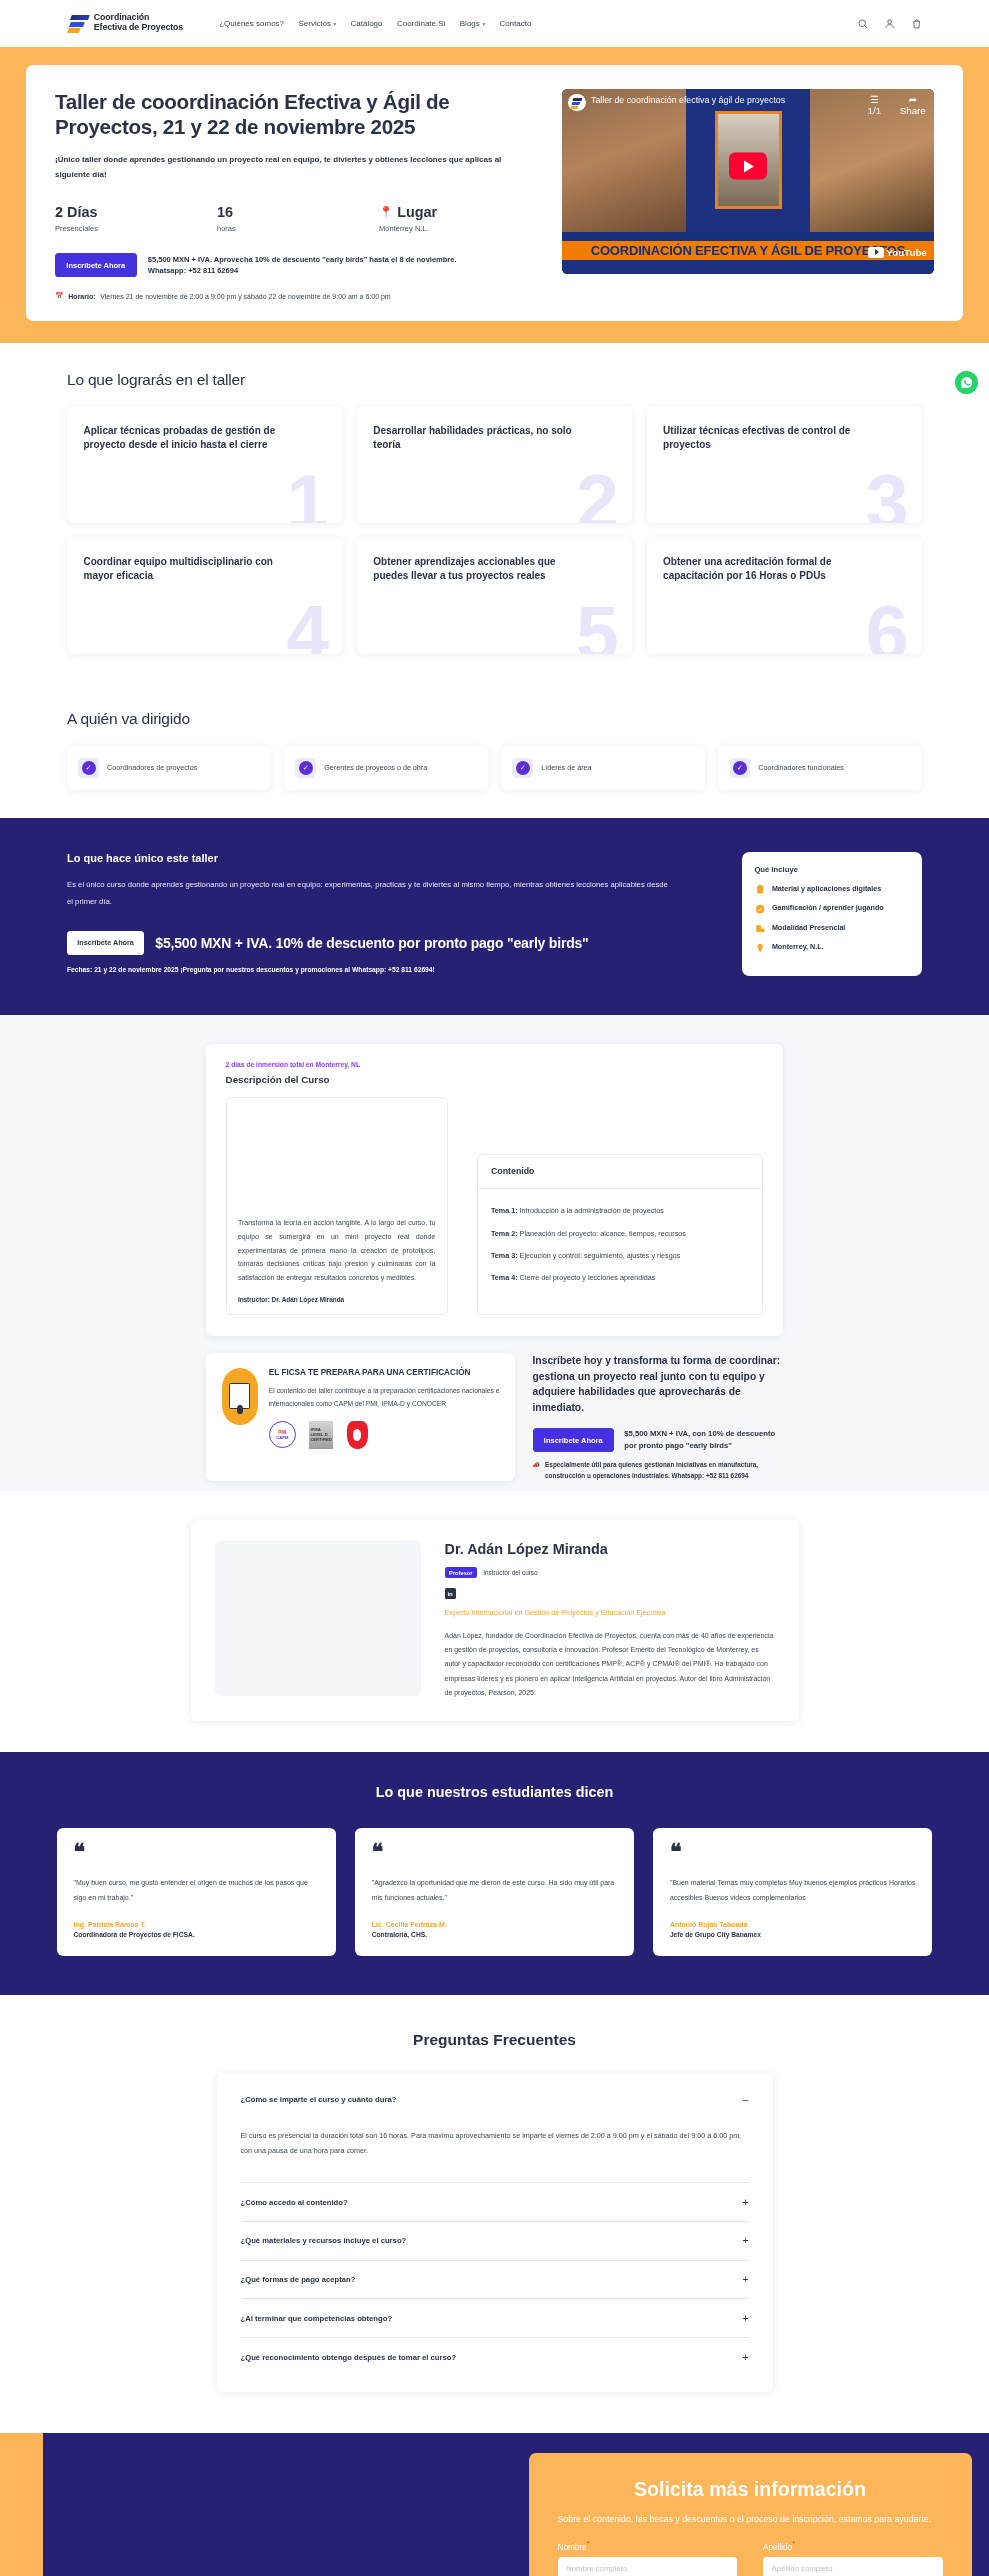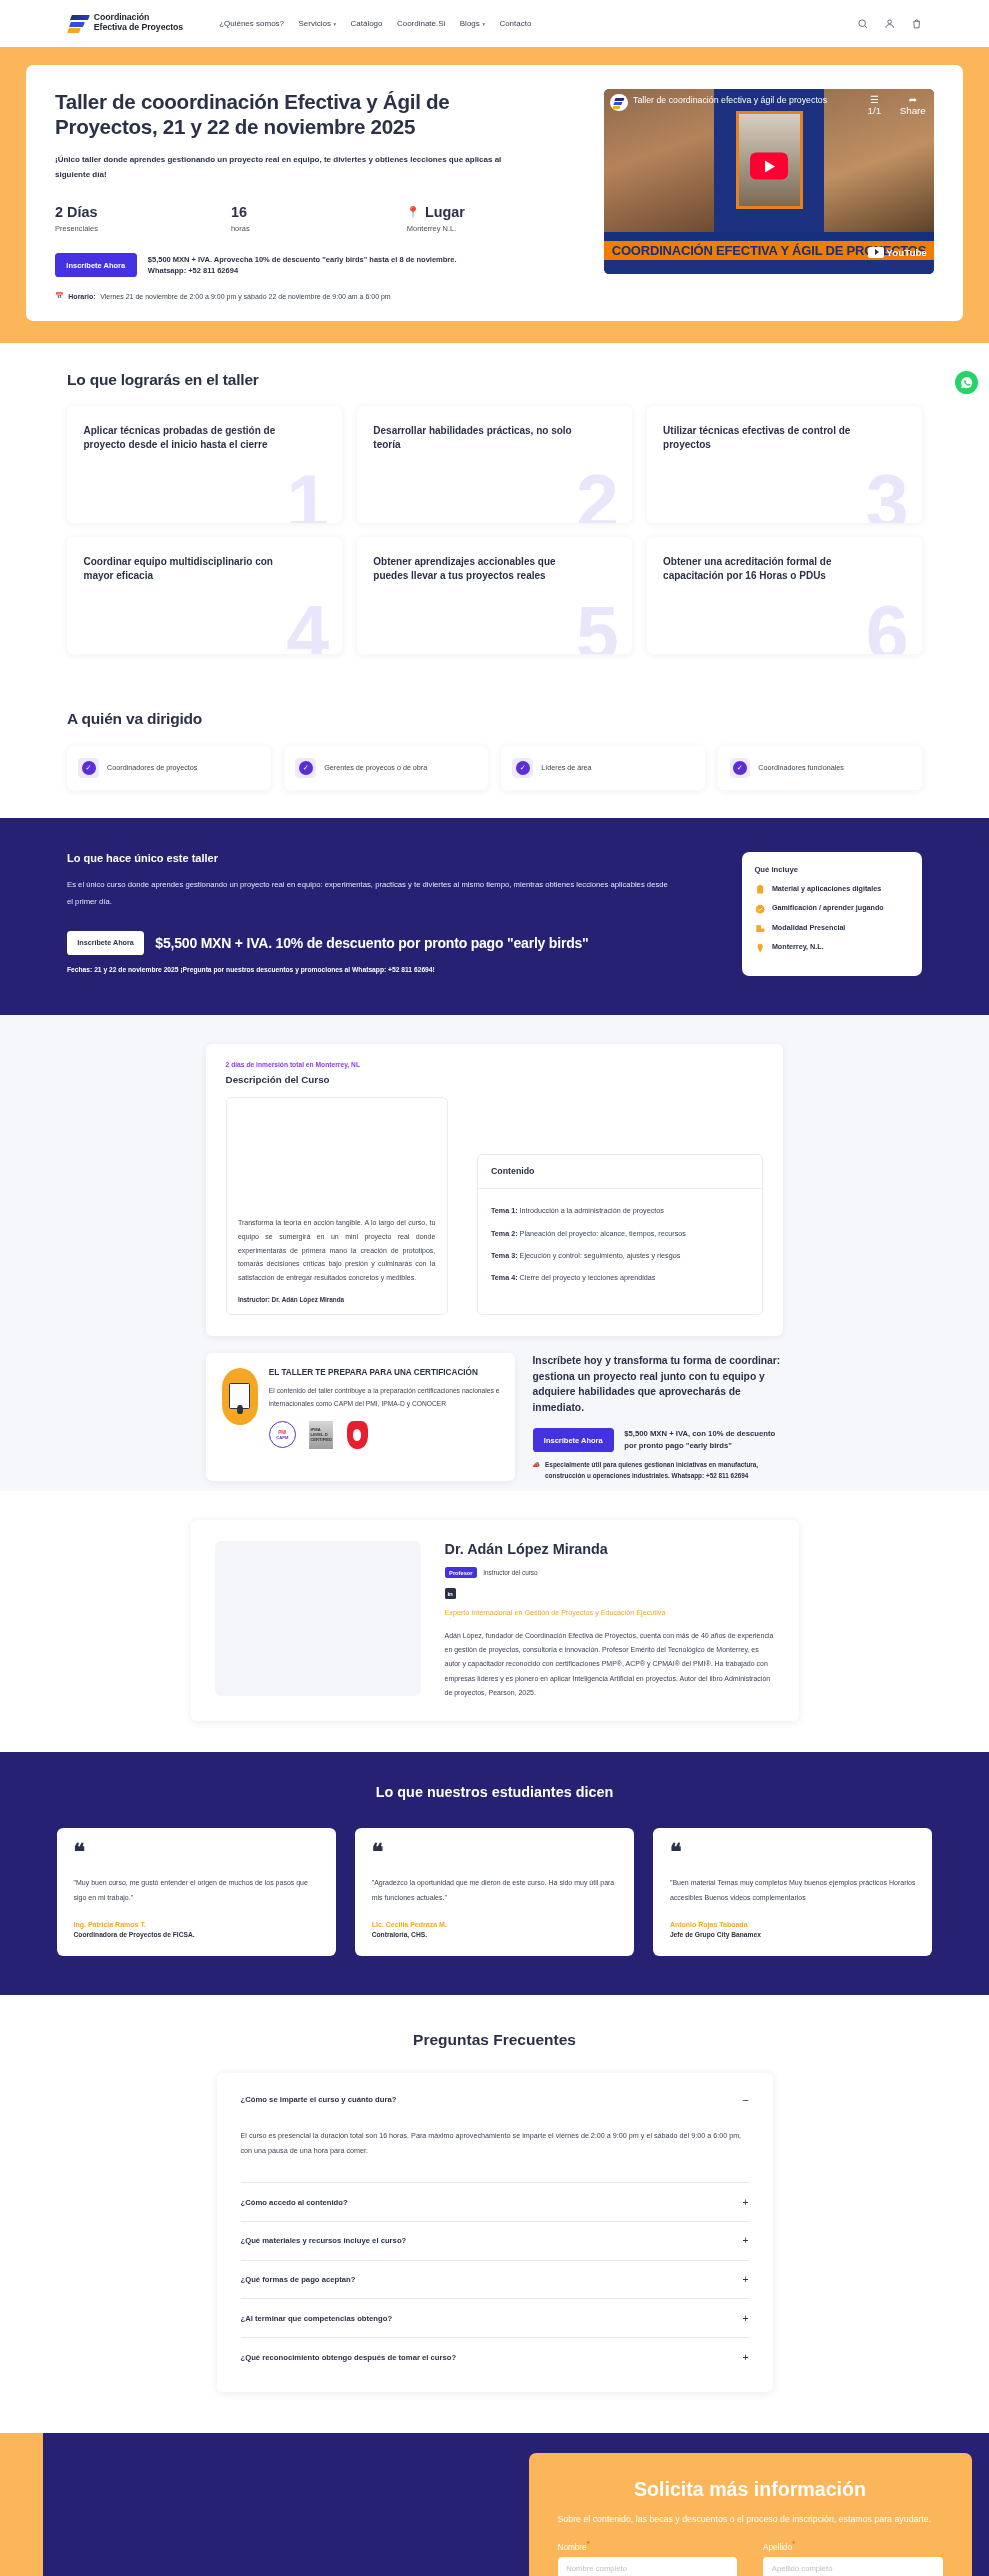--- a/index.html
+++ b/index.html
@@ -57,21 +57,21 @@
     background: #4432e0; color: #fff; border: none; border-radius: 3.6px;
     padding: 7.2px 11.3px; font-size: 7.5px; font-weight: 700; cursor: pointer;
     font-family: inherit; white-space: nowrap;
   }
   .hero-price { font-size: 7.5px; font-weight: 800; line-height: 1.55; color: #2b3147; }
   .hero-horario { margin-top: 15.5px; font-size: 7px; color: #3c4354; display: flex; gap: 4.6px; align-items: center; }
   .hero-horario b { color: #2b3147; }
 
   .hero-right { flex: 0 0 330px; }
   .video-frame {
-    width: 330px; height: 185px; border-radius: 5.2px; overflow: hidden; position: relative;
+    width: 372px; height: 185px; border-radius: 5.2px; overflow: hidden; position: relative;
     background: #17307e;
   }
   .vf-top { position: absolute; inset: 0 0 42px 0; display: flex; }
   .vf-col { flex: 1; position: relative; }
   .vf-a { background: linear-gradient(160deg,#8d6a4e 0%, #b5835a 45%, #6e4b33 100%); }
   .vf-b { background: #1c3180; display: flex; align-items: center; justify-content: center; }
   .vf-c { background: linear-gradient(160deg,#9a7352 0%, #c08f62 50%, #5d4228 100%); }
   .vf-portrait { width: 67px; height: 98px; border: 3.1px solid #e8821e; background: linear-gradient(180deg,#d8cfc2,#7b6a55); }
   .vf-play {
     position: absolute; left: 50%; top: 42%; transform: translate(-50%,-50%);
@@ -101,21 +101,21 @@
   .yt-badge .yt-text { color:#fff; font-weight: 800; font-size: 9.8px; }
 
   .whatsapp-fab {
     position: absolute; right: 11.3px; top: 371px; width: 23px; height: 23px; border-radius: 50%;
     background: #25d366; display: flex; align-items: center; justify-content: center; z-index: 20;
   }
   .whatsapp-fab svg { width: 13.4px; height: 13.4px; fill: #fff; }
 
   
   .section { padding: 28px 67px; }
-  h2.sec-title { font-size: 15.5px; font-weight: 700; color: #2b3147; letter-spacing: -0.2px; }
+  h2.sec-title { font-size: 15.5px; font-weight: 400; color: #2b3147; letter-spacing: -0.2px; }
 
   
   .benefits { display: grid; grid-template-columns: repeat(3,1fr); gap: 14.4px; margin-top: 17.5px; }
   .benefit {
     background: #fff; border-radius: 6.2px; box-shadow: 0 1px 7.2px rgba(30,35,60,.08);
     padding: 17.5px 16.5px; height: 117px; position: relative; overflow: hidden;
   }
   .benefit p { font-size: 10px; font-weight: 700; line-height: 1.45; max-width: 88%; color: #2b3147; }
   .benefit .bignum {
     position: absolute; right: 13.4px; bottom: -17.5px; font-size: 77px; font-weight: 800;
@@ -497,21 +497,21 @@
         </div>
       </div>
     </div>
 
     <div class="cert-row">
       <div class="cert-card">
         <div class="cert-badge">
             <div class="doc"></div>
           </div>
         <div>
-          <div class="cert-t">EL TALLER TE PREPARA PARA UNA CERTIFICACIÓN</div>
+          <div class="cert-t">EL FICSA TE PREPARA PARA UNA CERTIFICACIÓN</div>
           <p class="cert-p">El contenido del taller contribuye a la preparación certificaciones nacionales e internacionales como CAPM del PMI, IPMA-D y CONOCER</p>
           <div class="cert-logos">
             <div class="lg-capm"><i>PMI</i>CAPM</div>
             <div class="lg-ipma">IPMA<br>LEVEL D<br>CERTIFIED</div>
             <div class="lg-con"></div>
           </div>
         </div>
       </div>
       <div class="cta-col">
         <h3>Inscríbete hoy y transforma tu forma de coordinar: gestiona un proyecto real junto con tu equipo y adquiere habilidades que aprovecharás de inmediato.</h3>

